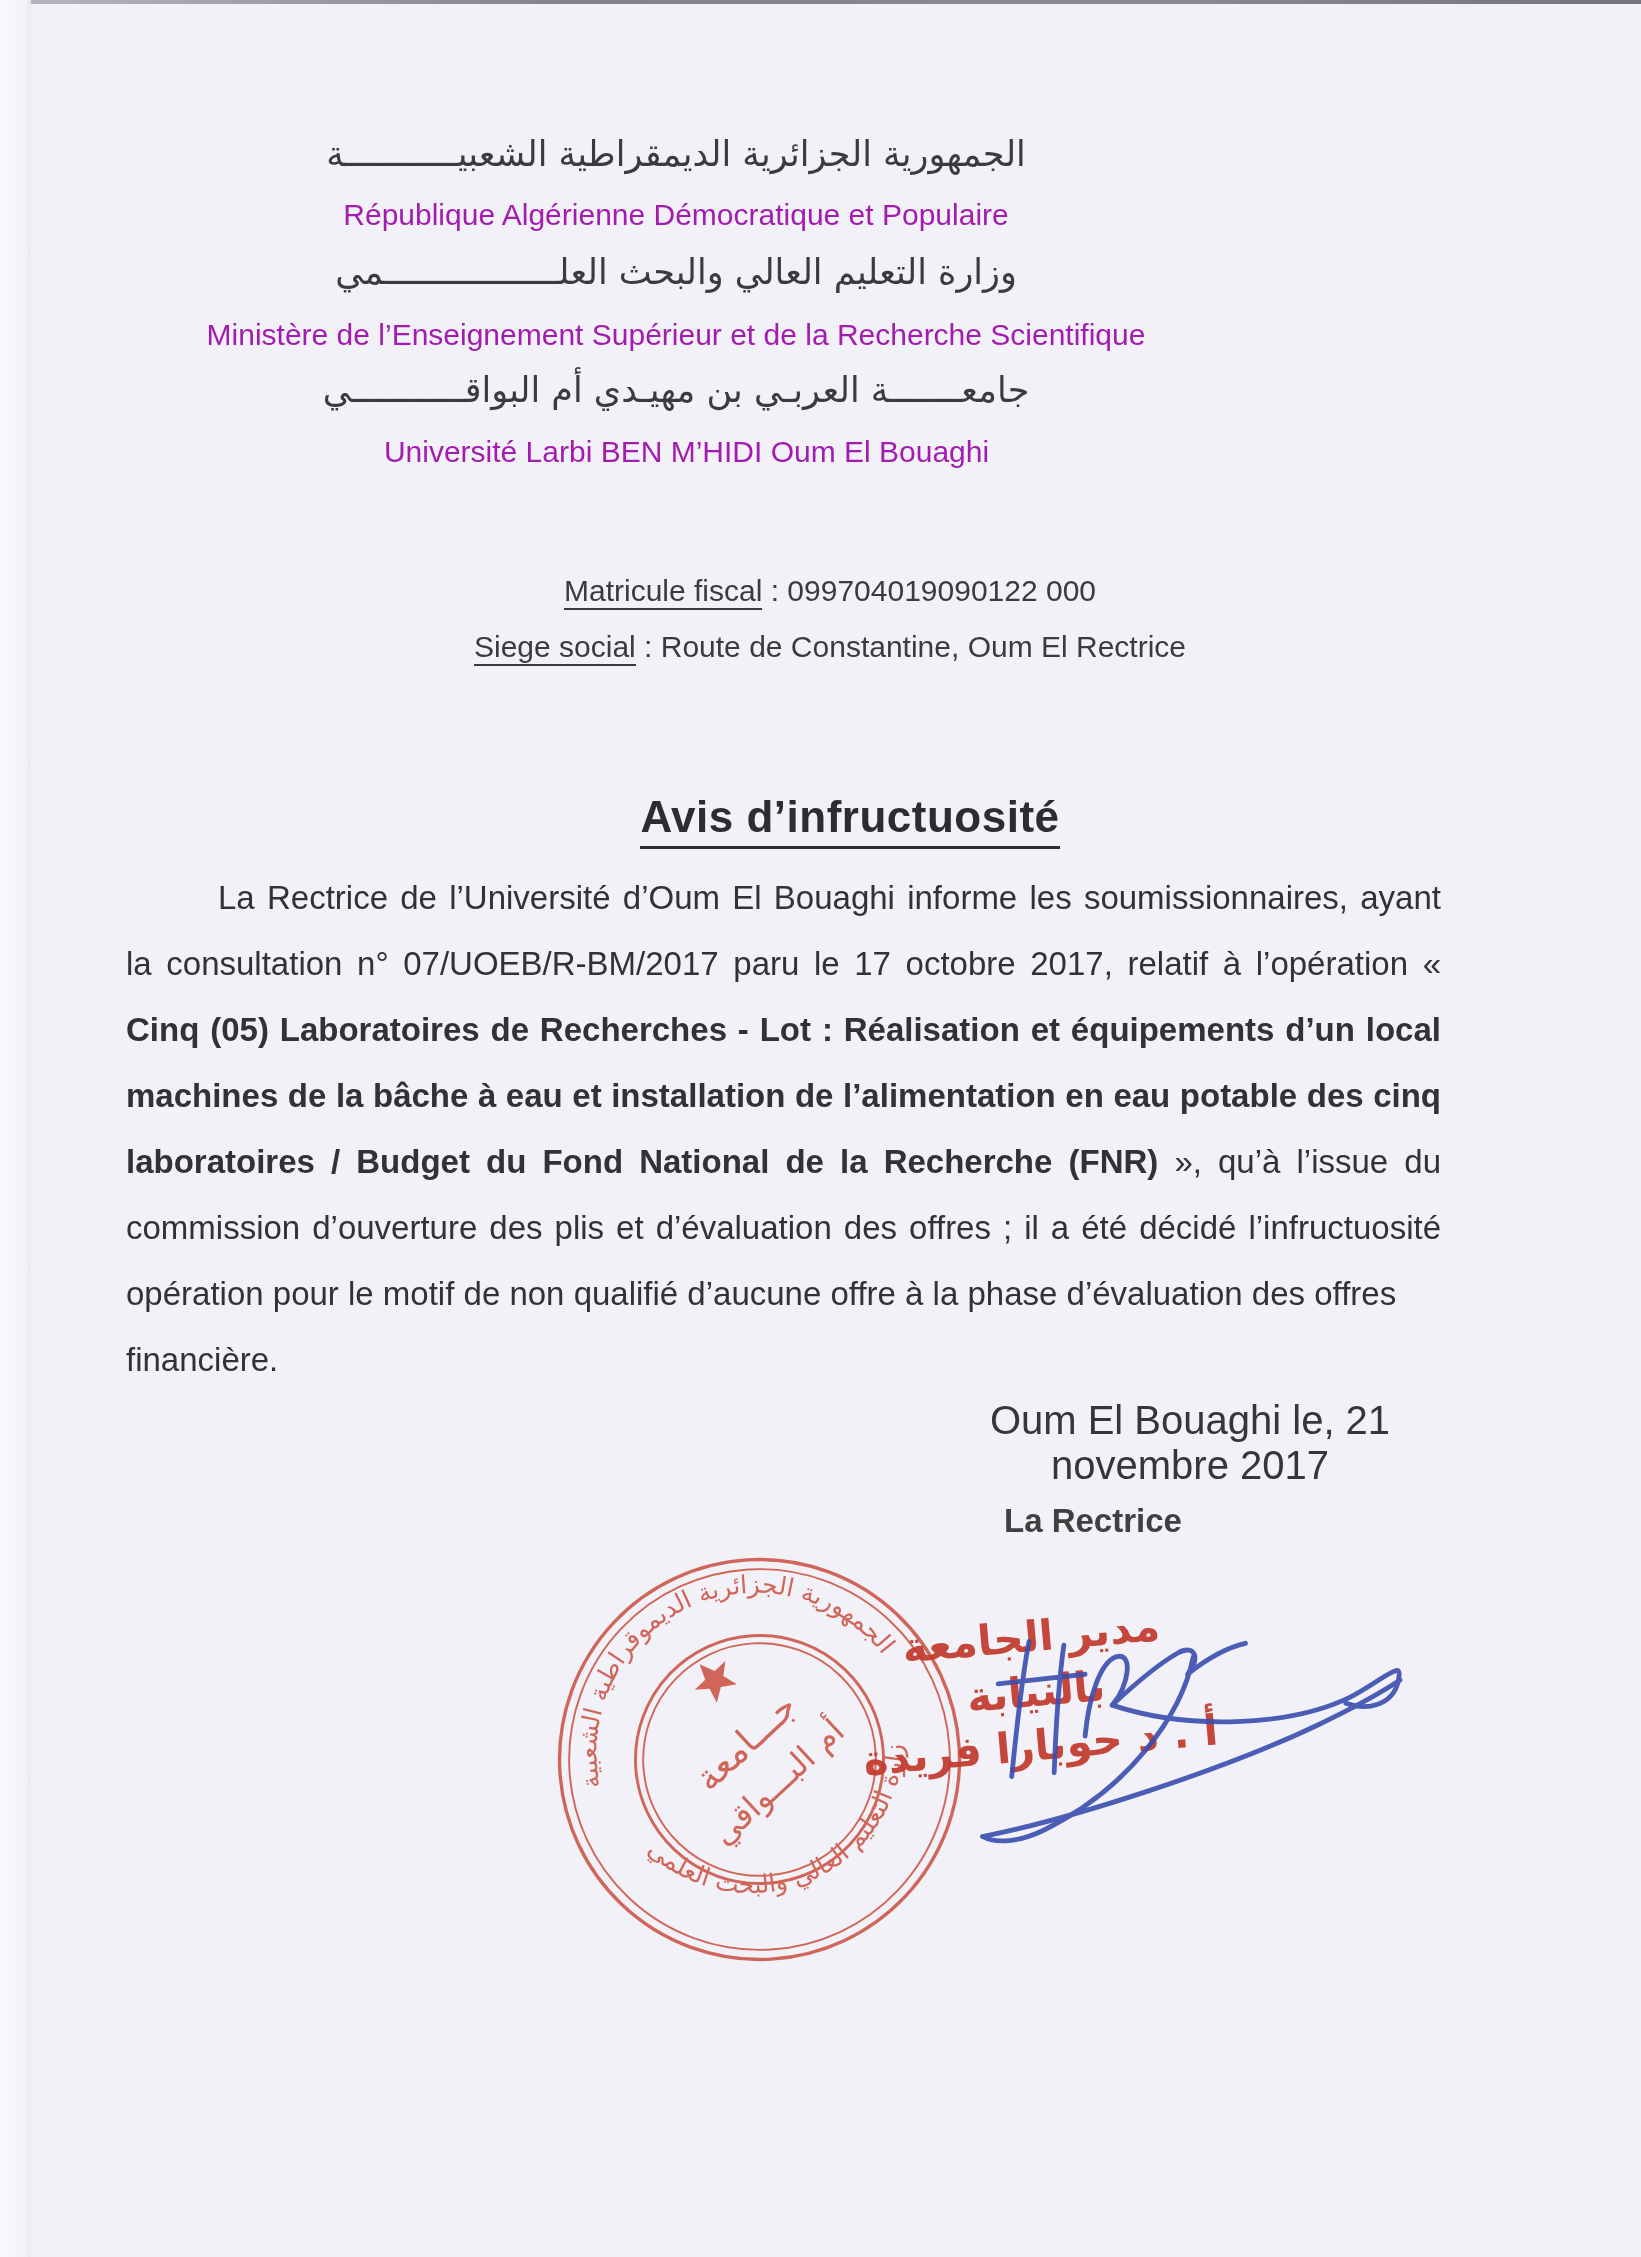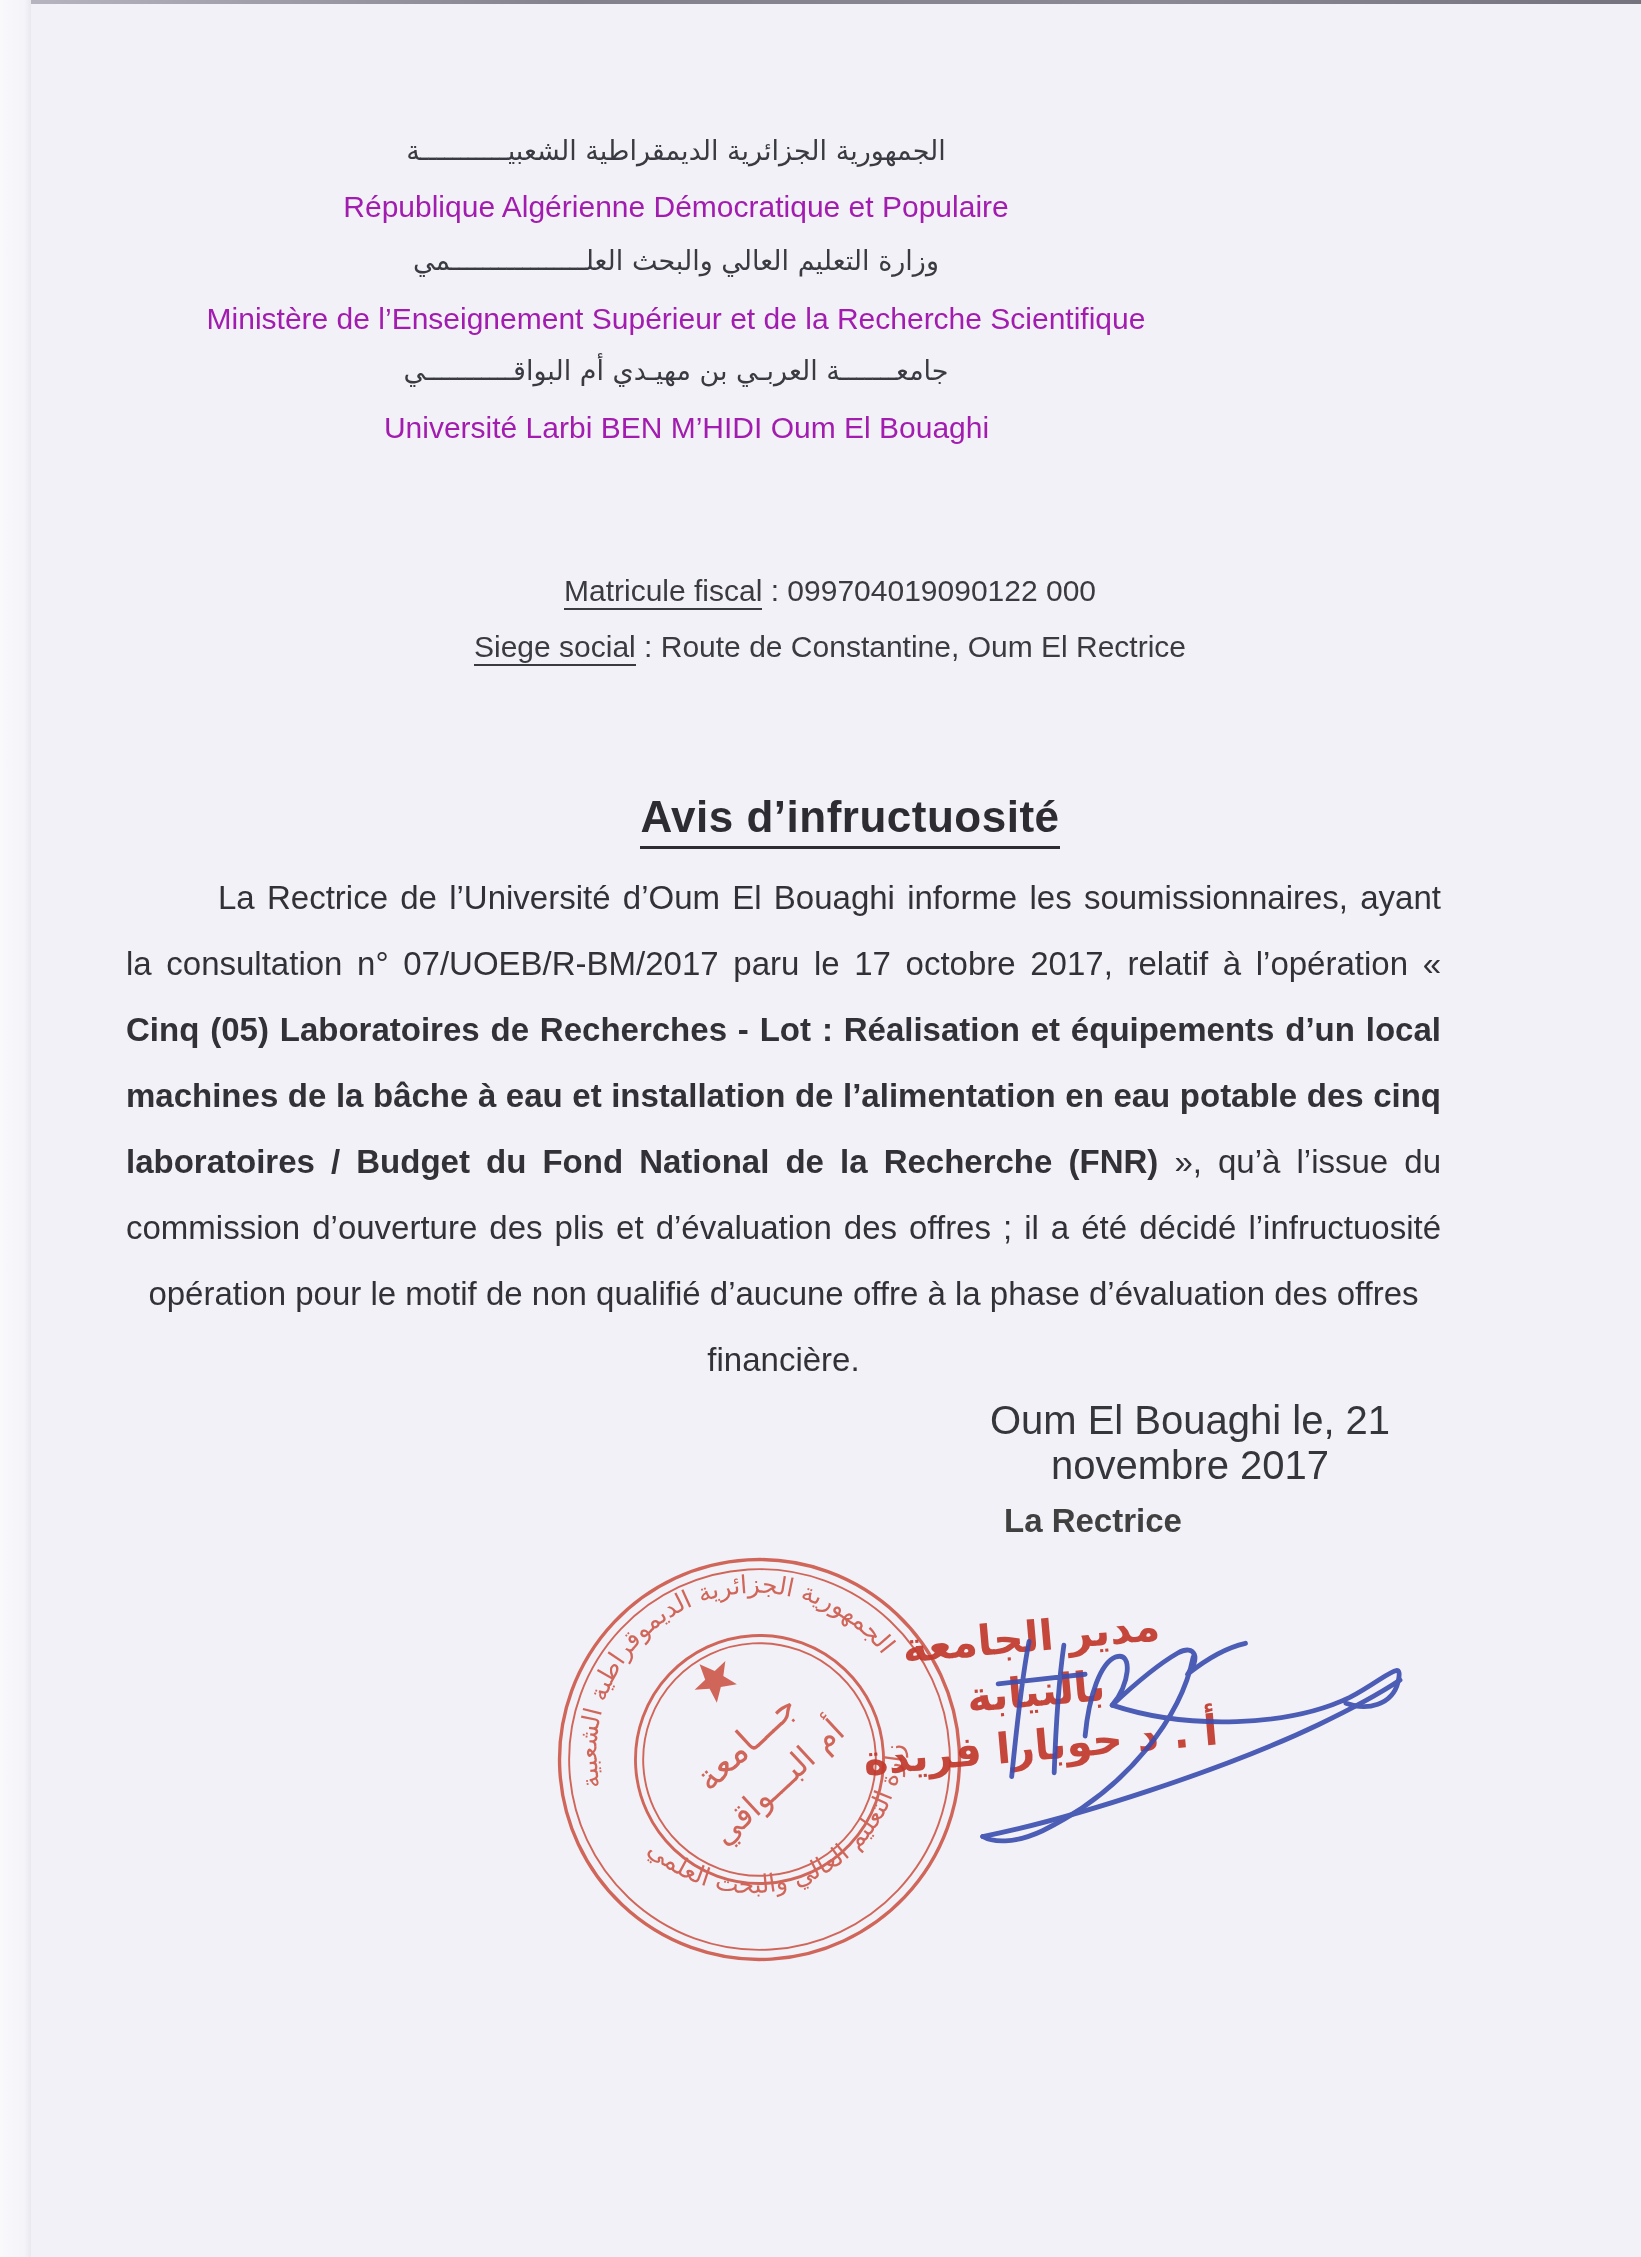--- a/index.html
+++ b/index.html
@@ -10,41 +10,41 @@
     color:#35353b;
   }
   .scan-top-edge{position:absolute;top:0;left:0;width:100%;height:3.9px;
     background:linear-gradient(90deg,#b9b8c2 0%,#83828c 35%,#8a8994 70%,#75747e 100%);}
   .scan-left-edge{position:absolute;top:0;left:0;width:31px;height:100%;
     background:linear-gradient(90deg,#f9f9fc 0%,#f4f3f9 80%,#e9e8f0 100%);}
   .abs{position:absolute;}
   .ar{font-family:"DejaVu Sans",sans-serif;direction:rtl;}
   
   .hdr{left:0;top:127px;width:1352px;text-align:center;}
-  .hdr .ar-line{font-size:27px;color:#3a3a42;letter-spacing:0.5px;line-height:1;}
+  .hdr .ar-line{font-size:35px;color:#3a3a42;letter-spacing:0.5px;line-height:1;}
   .hdr .fr-line{font-size:30px;color:#a21caf;line-height:1;}
   .h-ar1{margin-top:9.7px;}
   .h-fr1{margin-top:28px;}
   .h-ar2{margin-top:25px;}
   .h-fr2{margin-top:30px;}
   .h-ar3{margin-top:23px;}
   .h-fr3{margin-top:29px;padding-left:21px;}
   
   .ident{left:154px;top:574px;width:1352px;text-align:center;font-size:30px;color:#3a3a41;}
   .ident .row2{margin-top:22px;}
   .ulab{border-bottom:2.9px solid #3a3a41;padding-bottom:1px;}
   
   .title-wrap{left:174px;top:792px;width:1352px;text-align:center;}
   .doc-title{display:inline-block;font-size:44px;font-weight:bold;color:#2c2c32;
     border-bottom:3.9px solid #2c2c32;padding-bottom:3.9px;letter-spacing:0.5px;}
   
   .body-par{left:126px;top:865px;width:1315px;font-size:33px;color:#313137;}
   .bline{height:66px;line-height:66px;white-space:nowrap;}
   .bline.just{text-align:justify;text-align-last:justify;white-space:normal;height:66px;overflow:hidden;}
-  .bline.last{text-align:center;white-space:normal;}
+  .bline.last{text-align:left;white-space:normal;}
   .bline.indent span:first-child{padding-left:92px;}
   .bline .b{font-weight:bold;}
   
   .date-line{left:927px;top:1398px;width:526px;text-align:center;font-size:40px;color:#35353c;}
   .signer{left:1004px;top:1502px;width:212px;font-size:33px;font-weight:bold;color:#404040;}
   
   .stamp{left:548px;top:1548px;width:423px;height:423px;}
   
   .hand-stamp{left:838px;top:1610px;width:396px;transform:rotate(-5deg);
     text-align:center;font-size:42px;font-weight:bold;line-height:1.30;

